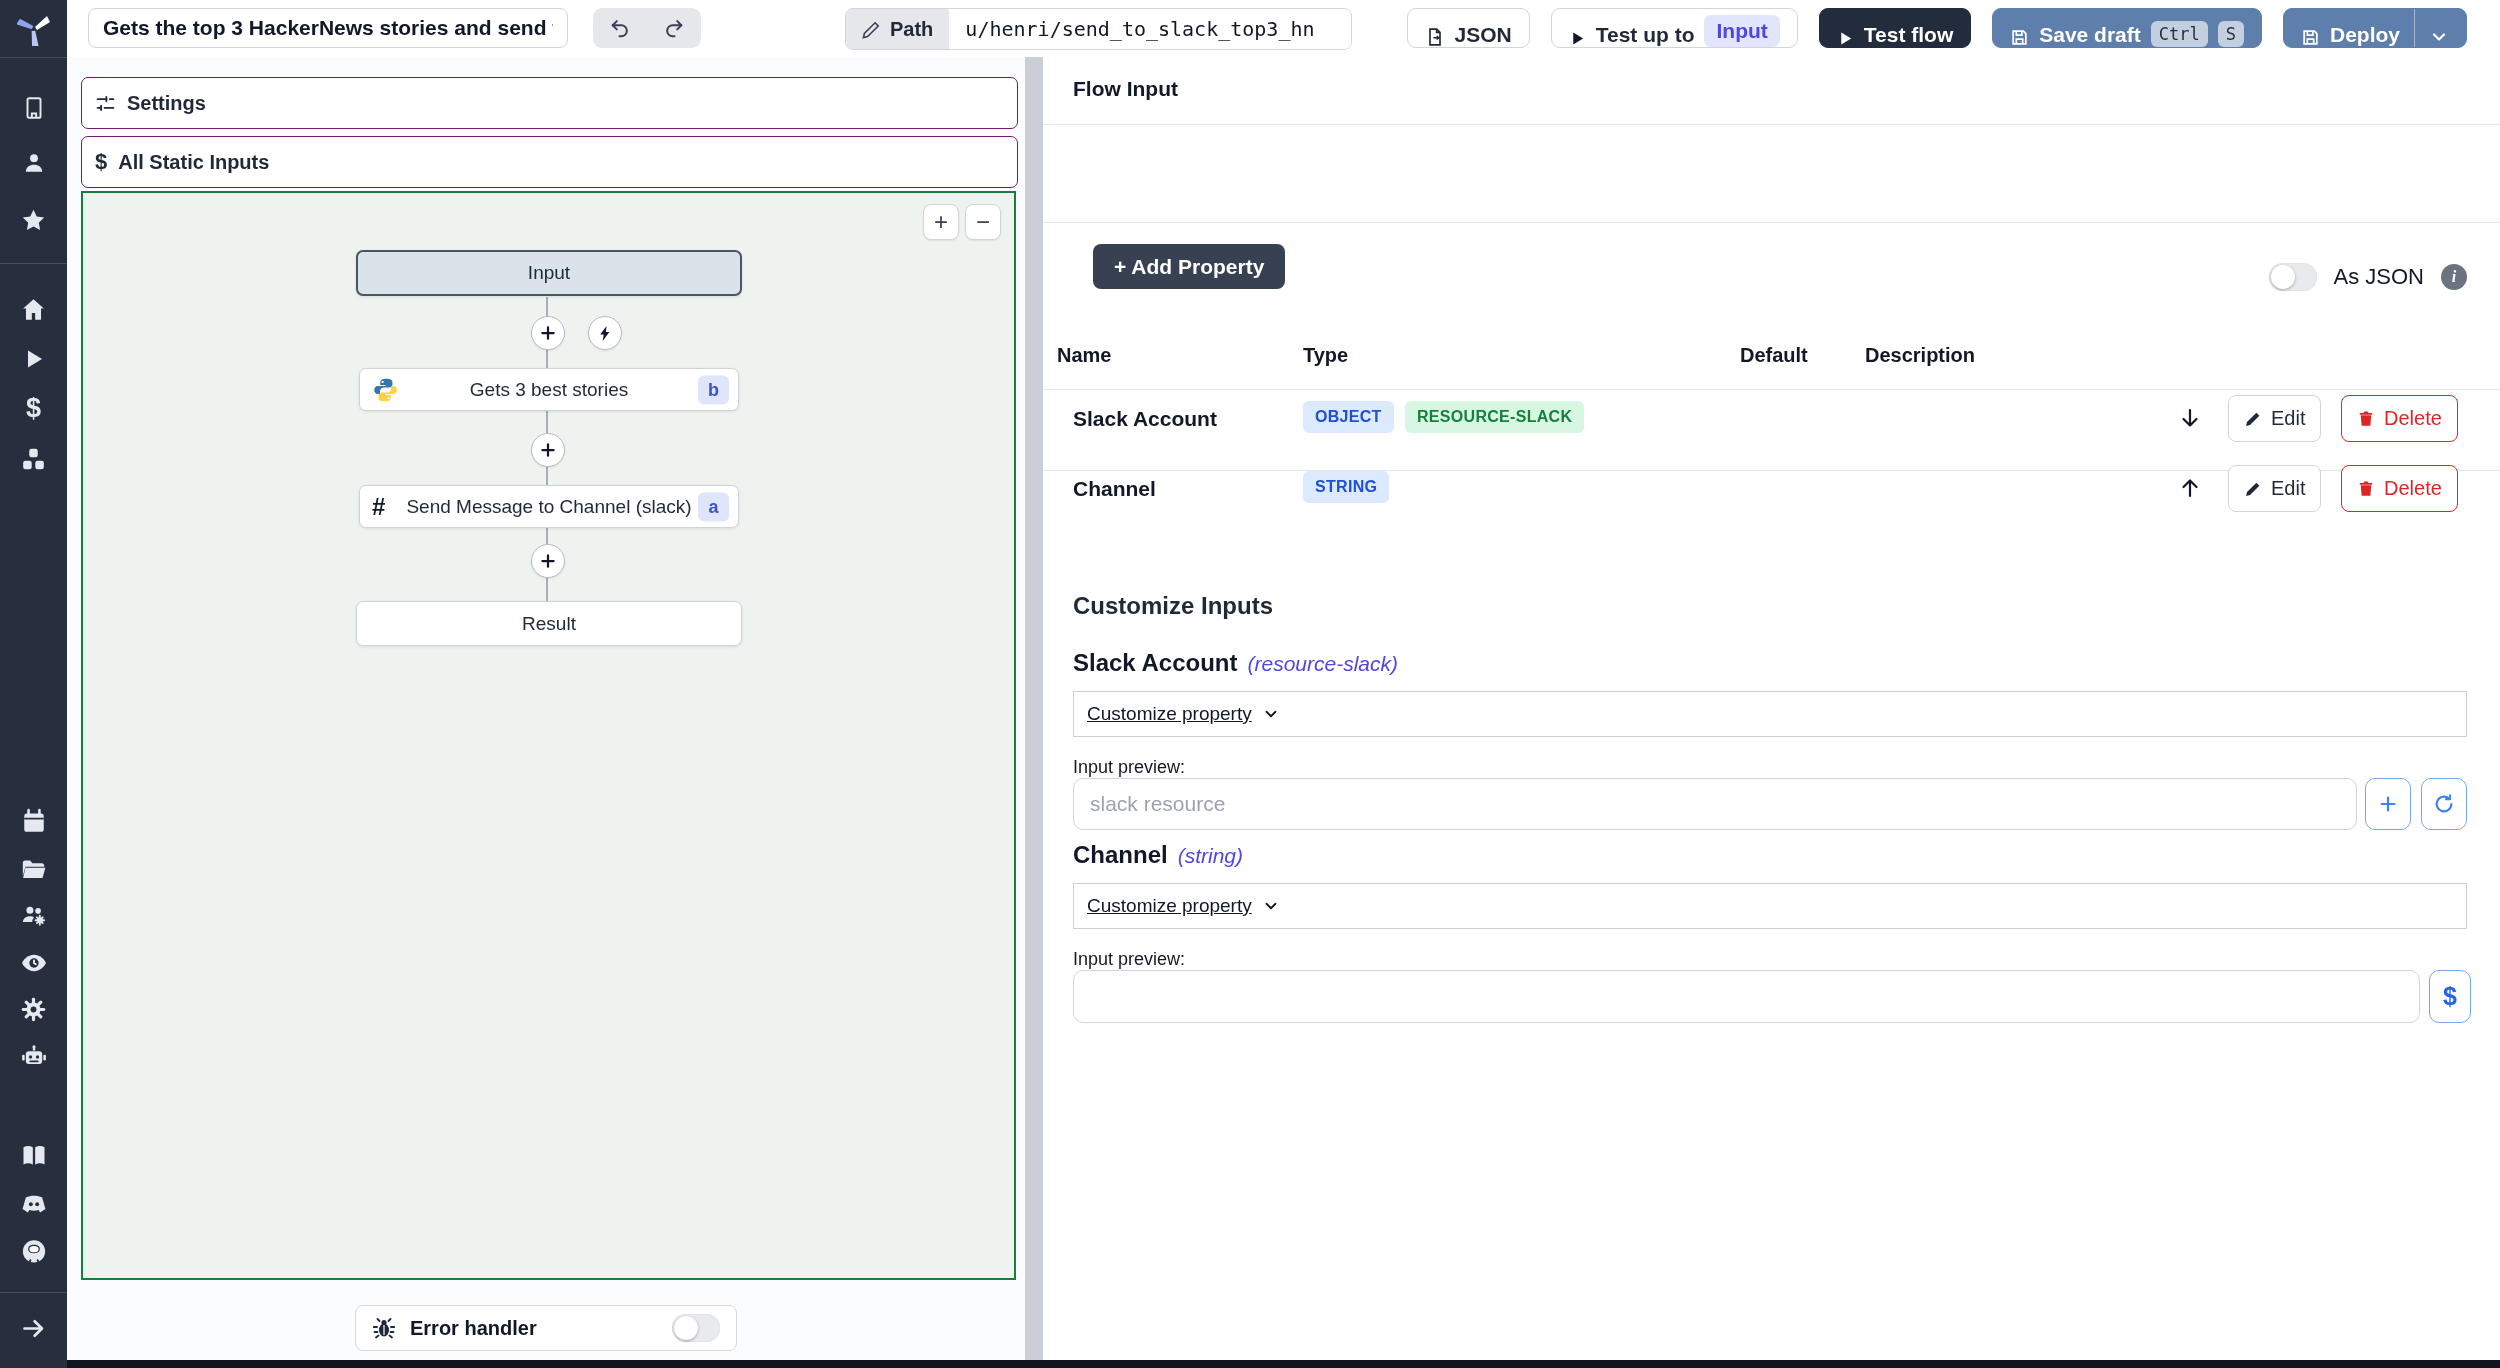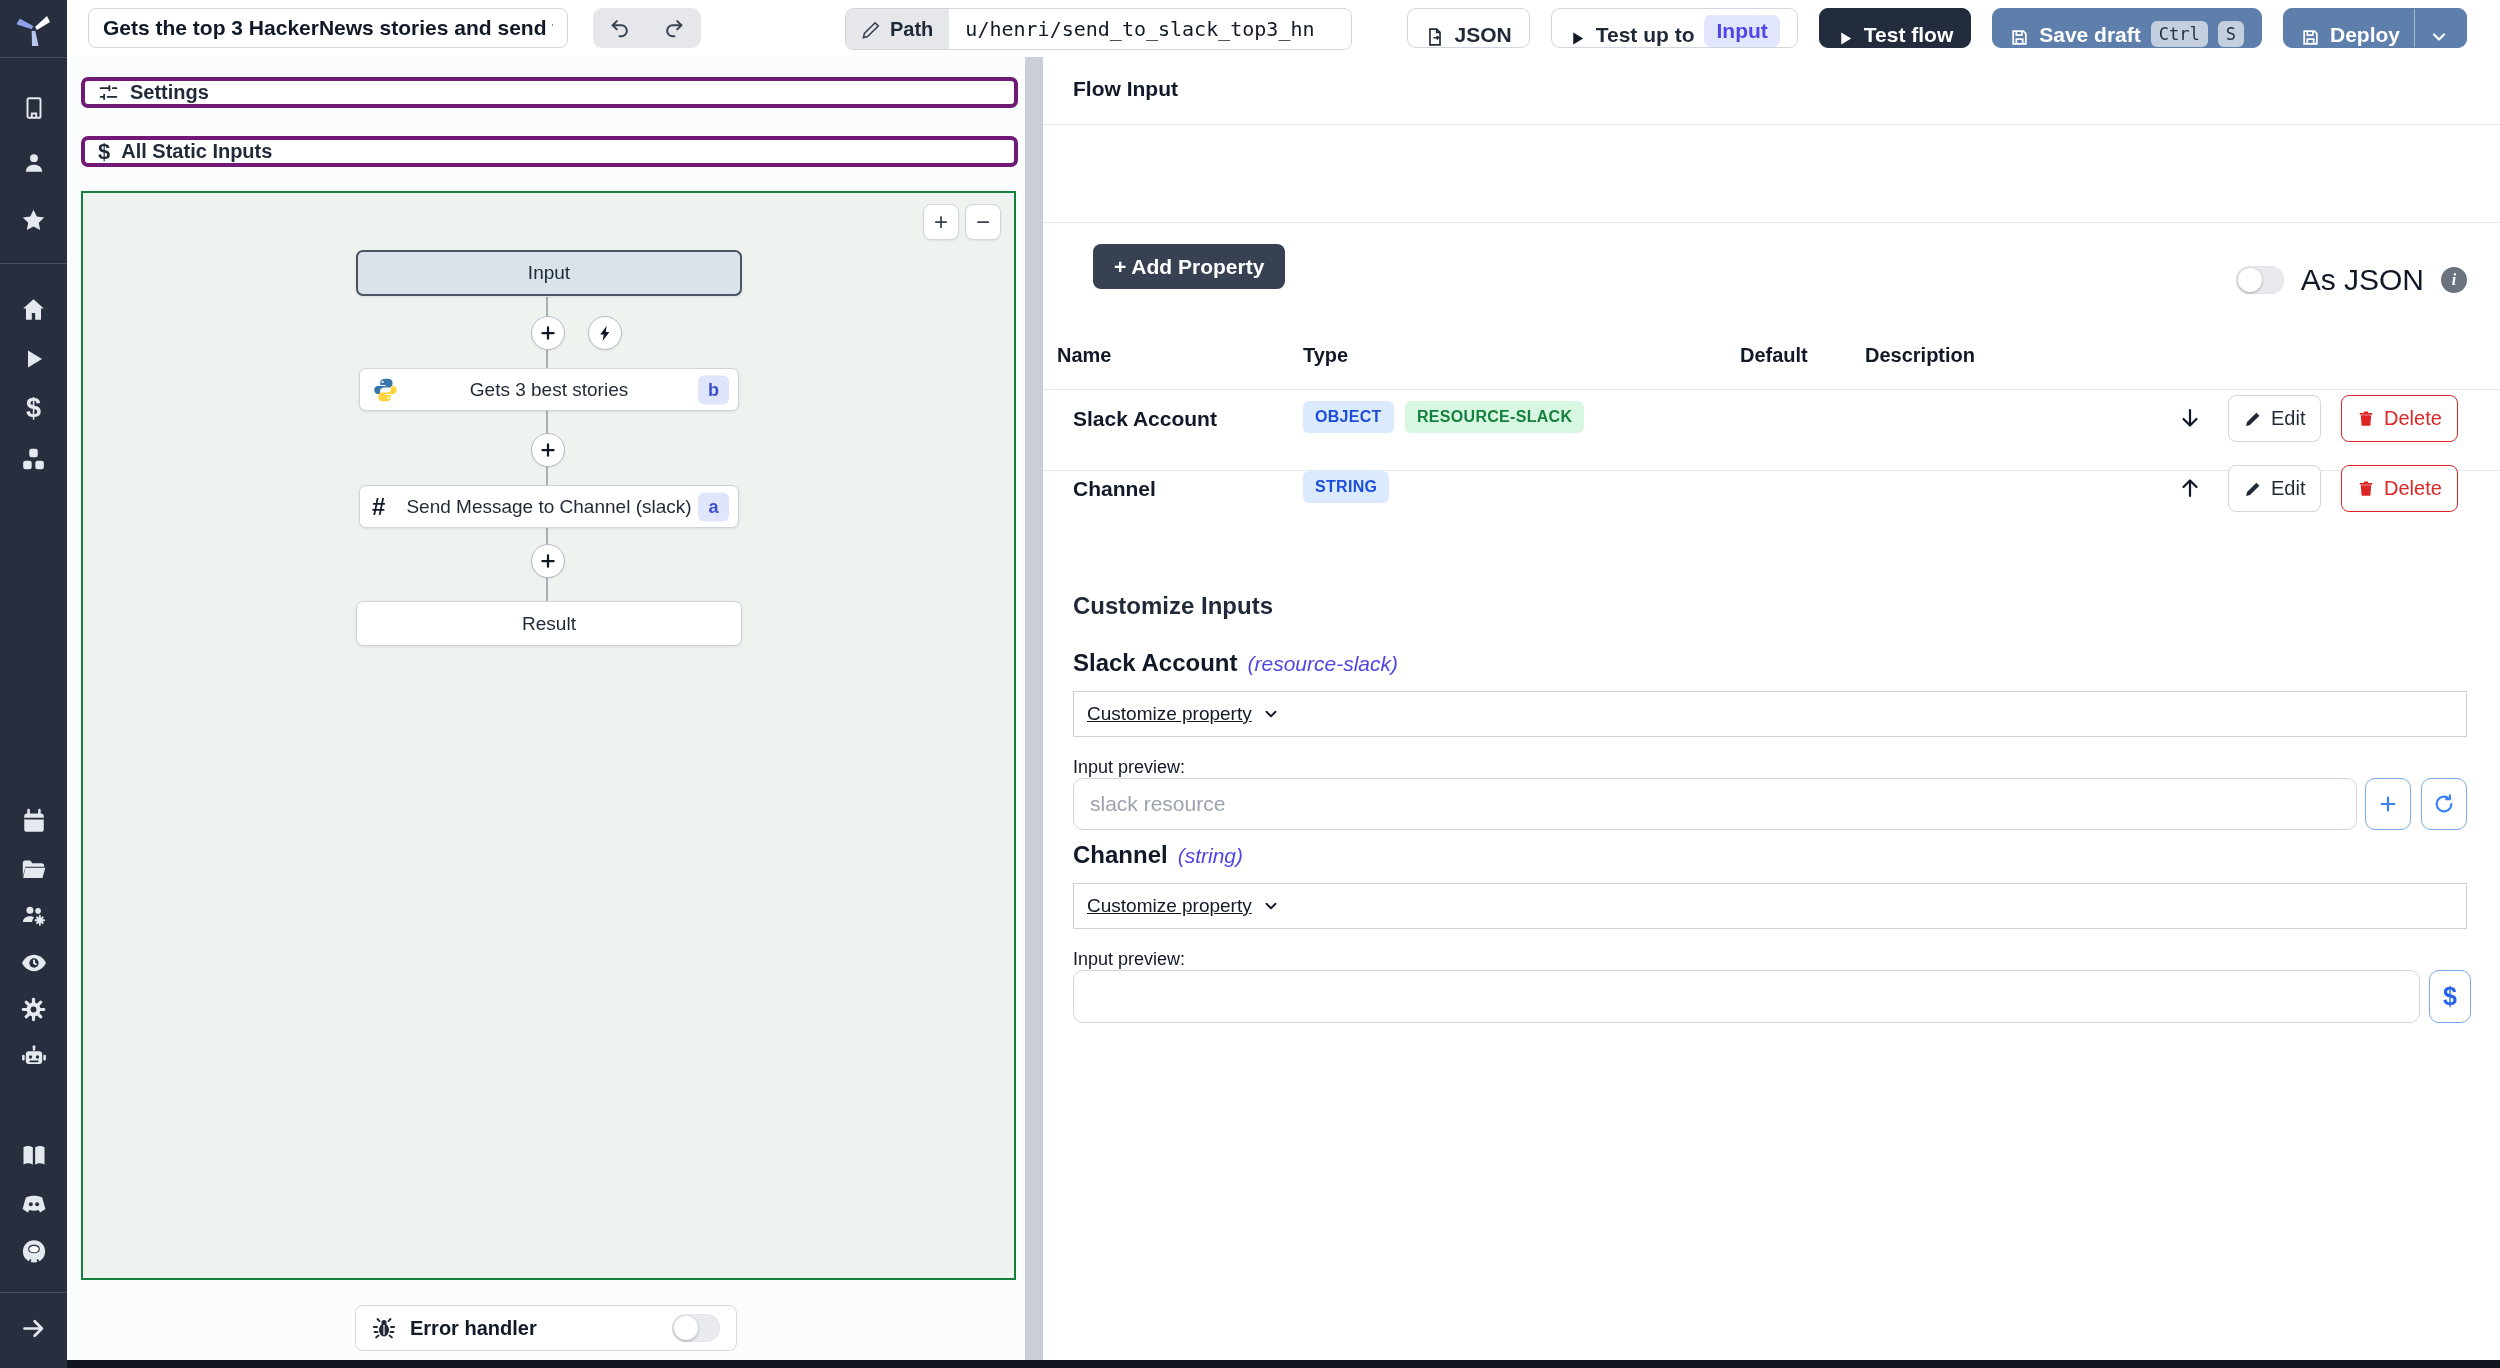--- a/index.html
+++ b/index.html
@@ -26,21 +26,21 @@
   .btn{display:flex;align-items:flex-end;gap:10px;border-radius:9px;padding:0 17px;font-size:21px;font-weight:700;cursor:pointer;white-space:nowrap;}
   .btn.light{background:#fff;border:1px solid #d1d5db;color:#1f2937;}
   .btn.darkest{background:#222c3d;border:1px solid #222c3d;color:#fff;}
   .btn.blue{background:#5e7fab;border:1px solid #5e7fab;color:#fff;}
   .chip-indigo{background:#e2e6fc;color:#4f46e5;border-radius:7px;padding:4px 12px;font-size:21px;font-weight:700;}
   .kbd{background:#c3cfdf;color:#243041;border-radius:6px;padding:3px 8px;font-family:"DejaVu Sans Mono",monospace;font-size:17px;font-weight:400;}
   .vdiv{width:1px;background:rgba(255,255,255,.45);align-self:stretch;margin:0 4px;}
 
   
   .flow-panel{position:absolute;left:67px;top:57px;width:958px;height:1311px;background:#fbfcfd;}
-  .wide-row{position:absolute;left:14px;width:937px;height:31px;background:#fff;border:4px solid #701a75;border-radius:7px;display:flex;align-items:center;gap:11px;padding:0 13px;box-sizing:border-box;font-size:20px;font-weight:700;color:#1f2937;cursor:pointer;}
+  .wide-row{position:absolute;left:14px;width:937px;height:52px;background:#fff;border:1px solid #701a75;border-radius:7px;display:flex;align-items:center;gap:11px;padding:0 13px;box-sizing:border-box;font-size:20px;font-weight:700;color:#1f2937;cursor:pointer;}
   .canvas{position:absolute;left:14px;top:134px;width:935px;height:1089px;background:#eef3f0;border:2px solid #15803d;box-sizing:border-box;}
   .zoombtn{position:absolute;top:11px;width:34px;height:34px;background:#fff;border:1px solid #d1d5db;border-radius:8px;display:flex;align-items:center;justify-content:center;font-size:24px;color:#374151;cursor:pointer;box-shadow:0 1px 2px rgba(0,0,0,.07);}
   .connector{position:absolute;left:463px;top:104px;width:2px;height:310px;background:#a8aeb8;}
   .node{position:absolute;background:#fff;border:1px solid #cfd4da;border-radius:7px;box-shadow:0 1px 3px rgba(0,0,0,.09);display:flex;align-items:center;justify-content:center;font-size:19px;color:#1f2937;cursor:pointer;box-sizing:border-box;}
   .node.selected{background:#dbe3ea;border:2.5px solid #4b5563;}
   .node .leftic{position:absolute;left:12px;top:50%;transform:translateY(-50%);}
   .node .bdg{position:absolute;right:9px;top:50%;transform:translateY(-50%);width:31px;height:29px;background:#dfe5fb;color:#3f51c9;font-weight:700;font-size:18px;border-radius:6px;display:flex;align-items:center;justify-content:center;}
   .pcircle{position:absolute;width:32px;height:32px;border-radius:50%;background:#fff;border:1px solid #b6bcc6;display:flex;align-items:center;justify-content:center;color:#111827;cursor:pointer;box-shadow:0 1px 2px rgba(0,0,0,.08);}
   .slack-hash{font-weight:800;font-size:24px;color:#111827;line-height:1;}
   .errorbox{position:absolute;left:288px;top:1248px;width:382px;height:46px;background:#fff;border:1px solid #d5d9de;border-radius:8px;display:flex;align-items:center;gap:14px;padding:0 16px;box-sizing:border-box;}
@@ -53,21 +53,21 @@
 
   
   .right-panel{position:absolute;left:1043px;top:57px;width:1457px;height:1311px;background:#fff;}
   .rp-title{position:absolute;left:30px;top:20px;font-size:21px;font-weight:700;color:#111827;}
   .hline{position:absolute;left:0;width:1457px;border-top:1px solid #e5e7eb;}
   .copyrow{position:absolute;left:30px;top:88px;display:flex;align-items:center;gap:22px;}
   .copylabel{font-size:24px;color:#1f2937;}
   .darkbtn{background:#374151;color:#fff;font-weight:700;font-size:21px;border-radius:8px;padding:10px 19px;cursor:pointer;white-space:nowrap;}
   .addprop{position:absolute;left:42px;top:198px;margin-left:8px;}
   .asjson{position:absolute;right:33px;top:206px;display:flex;align-items:center;gap:17px;}
-  .asjson .lbl{font-size:30px;color:#111827;}
+  .asjson .lbl{font-size:22px;color:#111827;}
   .infoc{width:26px;height:26px;border-radius:50%;background:#6b7280;color:#fff;display:flex;align-items:center;justify-content:center;font-size:16px;font-weight:700;font-style:italic;font-family:"Liberation Serif",serif;}
   .thead{position:absolute;top:287px;font-size:20px;font-weight:700;color:#111827;}
   .trow-name{position:absolute;left:30px;font-size:21px;font-weight:700;color:#111827;}
   .tbadge{display:inline-flex;align-items:center;border-radius:6px;padding:7px 12px;font-size:16px;font-weight:700;letter-spacing:.3px;}
   .tbadge.blue{background:#dbeafe;color:#1d4ed8;}
   .tbadge.green{background:#d8f7e2;color:#15803d;}
   .rowbtn{position:absolute;height:47px;display:flex;align-items:center;gap:9px;border-radius:8px;font-size:20px;cursor:pointer;padding:0 15px;box-sizing:border-box;}
   .rowbtn.edit{border:1px solid #d1d5db;background:#fff;color:#1f2937;}
   .rowbtn.del{border:1.5px solid #dc2626;background:#fff;color:#dc2626;font-weight:500;}
   .arrowbtn{position:absolute;width:34px;height:34px;display:flex;align-items:center;justify-content:center;color:#111827;cursor:pointer;}

